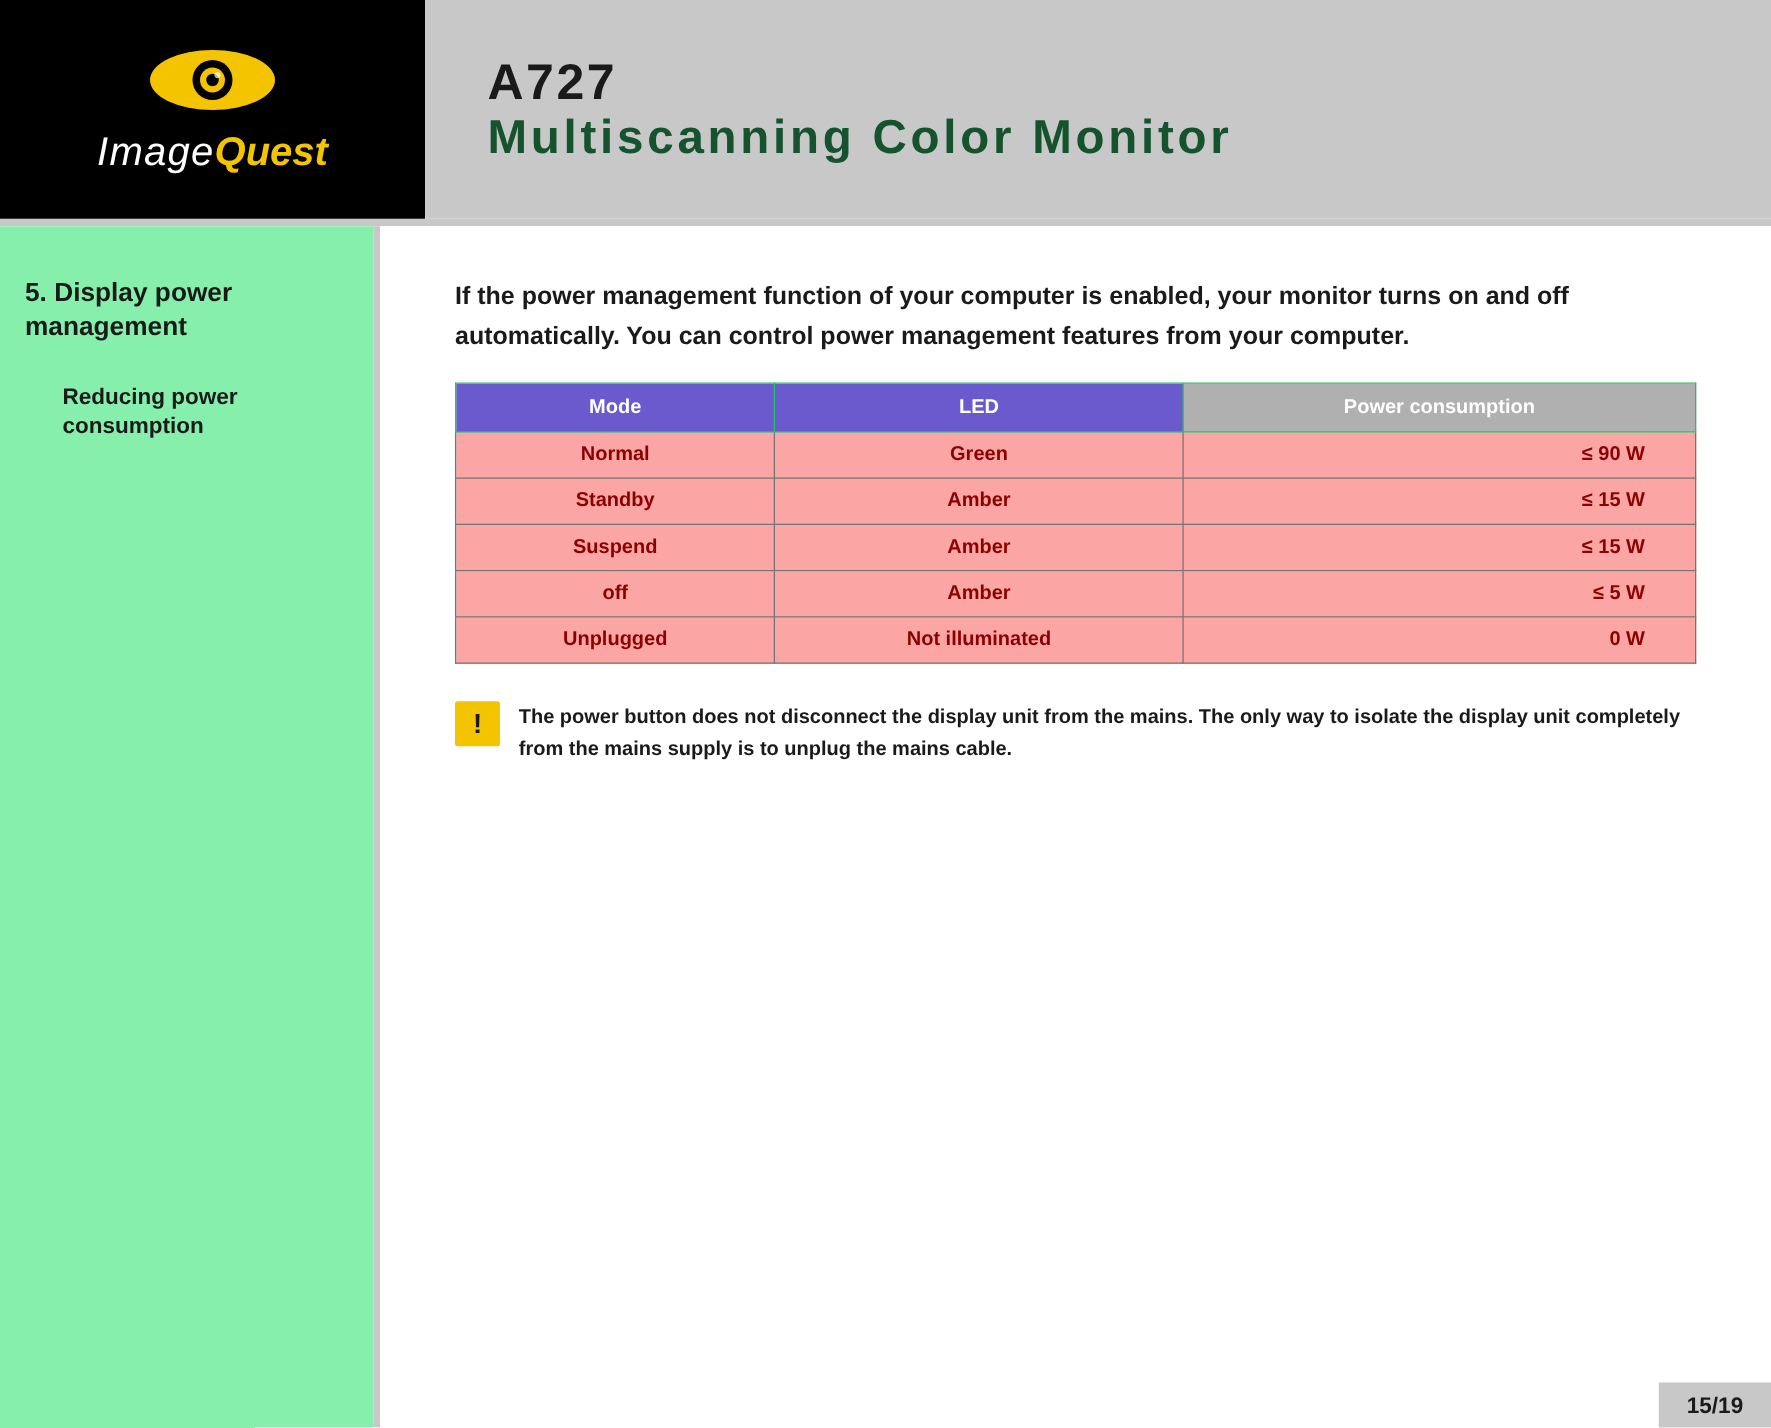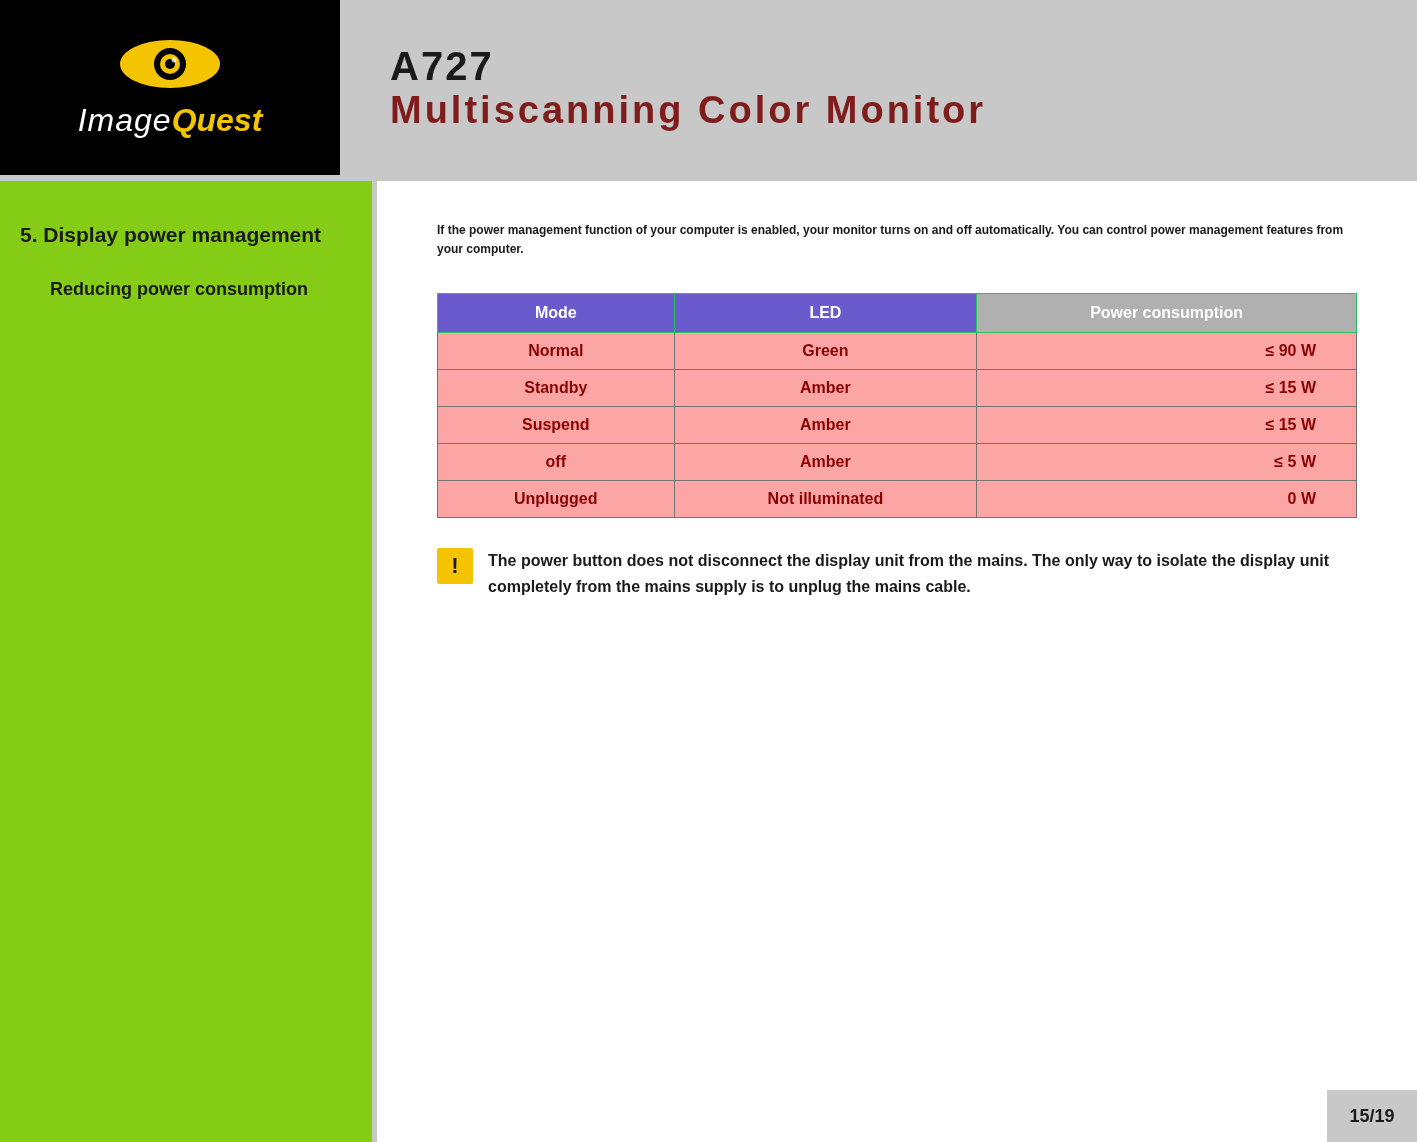--- a/index.html
+++ b/index.html
@@ -58,40 +58,40 @@
     }
     .title-model {
       font-size: 40px;
       font-weight: bold;
       color: #1a1a1a;
       letter-spacing: 2px;
     }
     .title-sub {
       font-size: 38px;
       font-weight: bold;
-      color: #7f1d1d;
+      color: #14532d;
       letter-spacing: 3px;
     }
 
     
     .separator-h {
       height: 6px;
       background: #c8c8c8;
     }
 
     
     .main {
       display: flex;
       height: calc(1142px - 175px - 6px);
     }
 
     
     .sidebar {
-      width: 372px;
-      background: #84cc16;
+      width: 299px;
+      background: #86efac;
       padding: 40px 20px 20px 20px;
       flex-shrink: 0;
     }
     .sidebar-section-title {
       font-size: 21px;
       font-weight: bold;
       color: #1a1a1a;
       line-height: 1.3;
       margin-bottom: 30px;
     }
@@ -112,25 +112,25 @@
 
     
     .content {
       flex: 1;
       padding: 40px 60px 40px 60px;
       background: #ffffff;
       overflow: hidden;
     }
 
     .intro-para {
-      font-size: 12px;
+      font-size: 20px;
       font-weight: bold;
       color: #1a1a1a;
       line-height: 1.6;
-      margin-bottom: 34px;
+      margin-bottom: 21px;
     }
 
     .second-para {
       font-size: 16px;
       font-weight: bold;
       color: #1a1a1a;
       line-height: 1.6;
       margin-bottom: 25px;
     }
 
@@ -200,21 +200,21 @@
       color: #1a1a1a;
       line-height: 1.6;
     }
 
     
     .footer {
       position: absolute;
       bottom: 0;
       right: 0;
       width: 90px;
-      height: 52px;
+      height: 36px;
       background: #c8c8c8;
       display: flex;
       align-items: center;
       justify-content: center;
       text-align: center;
     }
     .page-num {
       font-size: 18px;
       font-weight: bold;
       color: #1a1a1a;

